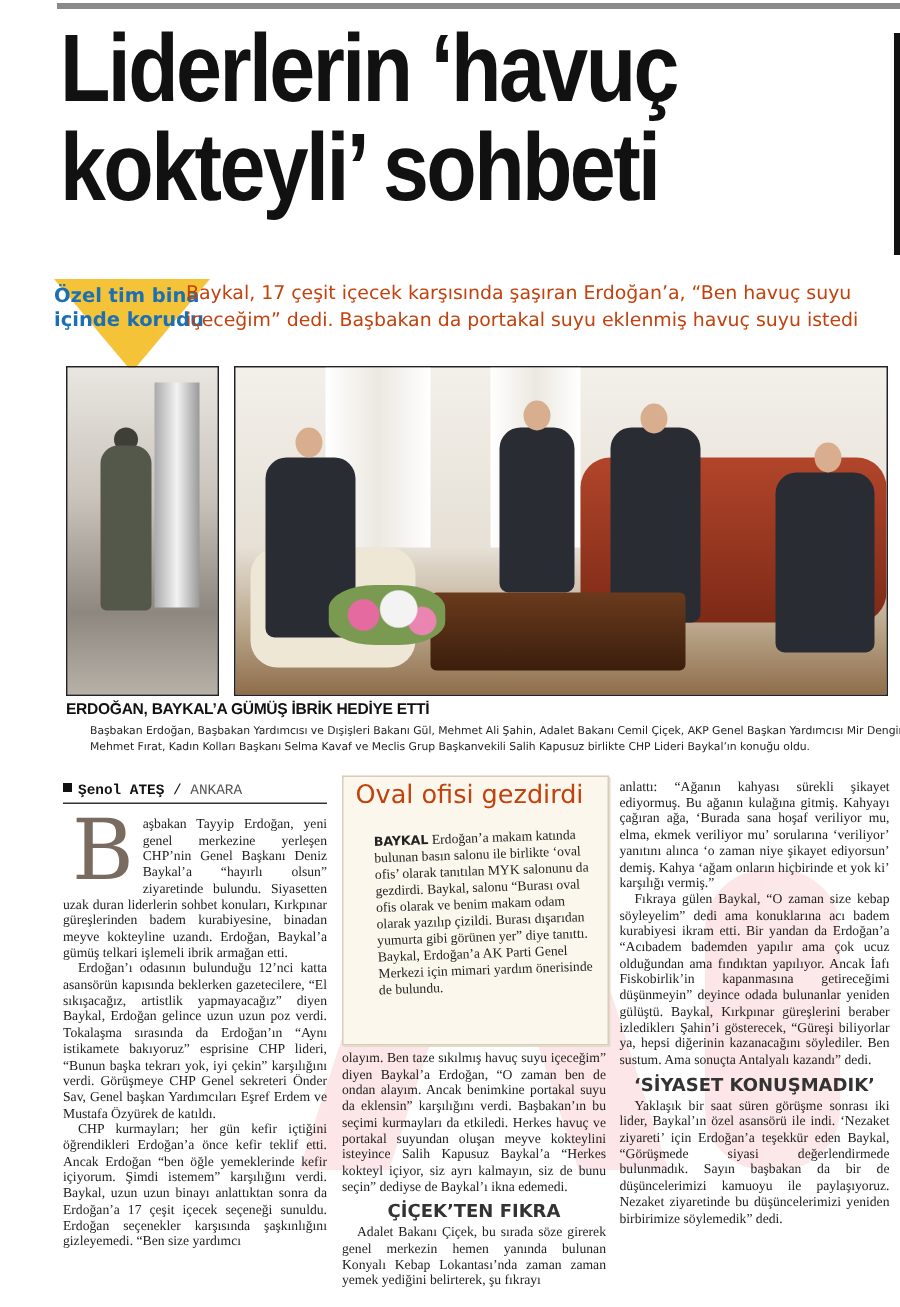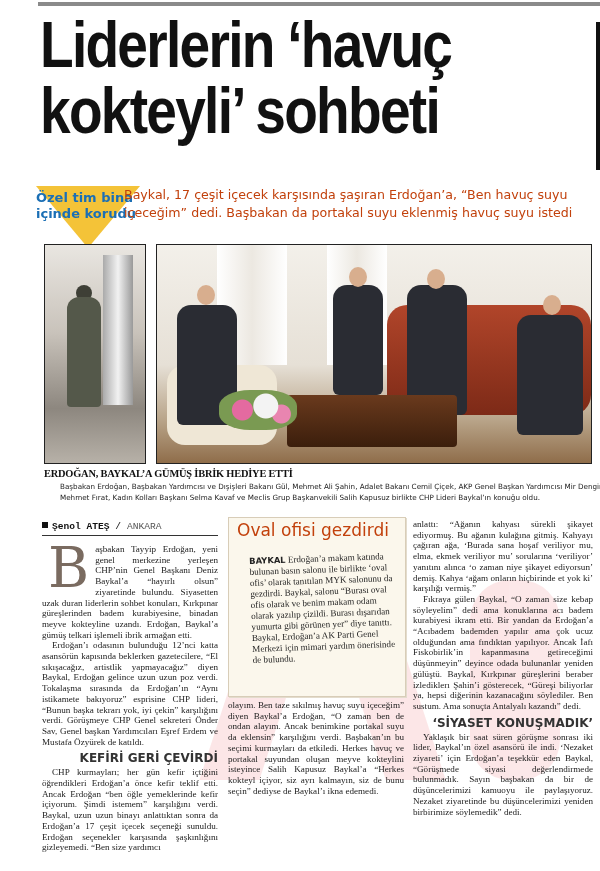--- a/index.html
+++ b/index.html
@@ -18,35 +18,35 @@
   .photo-small .soldier{position:absolute;left:22px;top:52px;width:34px;height:110px;background:#54584a;border-radius:12px 12px 4px 4px;}
   .photo-small .head{position:absolute;left:31px;top:40px;width:16px;height:16px;border-radius:50%;background:#3e3f36;}
   .photo-big{position:absolute;left:156px;top:244px;width:434px;height:218px;border:1px solid #222;overflow:hidden;background:linear-gradient(180deg,#f3f0ea 0%,#e6e0d6 55%,#b9a58a 80%,#8f6d4a 100%);}
   .photo-big .curtain{position:absolute;top:0;height:120px;background:linear-gradient(90deg,#fff,#ece8e1,#fff);}
   .photo-big .sofa-l{position:absolute;left:10px;top:120px;width:110px;height:80px;background:#efe7d6;border-radius:18px;}
   .photo-big .sofa-r{position:absolute;left:230px;top:60px;width:204px;height:110px;background:linear-gradient(180deg,#b1452a,#7d2a17);border-radius:20px;}
   .photo-big .table{position:absolute;left:130px;top:150px;width:170px;height:52px;background:linear-gradient(180deg,#6a3a1d,#3b1e0c);border-radius:4px;}
   .photo-big .flowers{position:absolute;left:62px;top:145px;width:78px;height:40px;background:radial-gradient(circle at 30% 50%,#e46aa0 0 10px,transparent 11px),radial-gradient(circle at 60% 40%,#f3f3f3 0 12px,transparent 13px),radial-gradient(circle at 80% 60%,#e985b0 0 9px,transparent 10px),#7a9a52;border-radius:40%;}
   .photo-big .person{position:absolute;background:#2a2c33;border-radius:14px 14px 6px 6px;}
   .photo-big .face{position:absolute;width:18px;height:20px;border-radius:50%;background:#d8ae8e;}
-  .caption-title{position:absolute;left:44px;top:468px;font-family:Liberation Serif, serif;font-weight:bold;font-size:10.4px;color:#111;letter-spacing:-0.2px;}
+  .caption-title{position:absolute;left:44px;top:468px;font-family:Liberation Sans, sans-serif;font-weight:bold;font-size:10.4px;color:#111;letter-spacing:-0.2px;}
   .caption-body{position:absolute;left:60px;top:482px;width:552px;font-family:"DejaVu Sans",sans-serif;font-size:7.2px;line-height:10.5px;color:#222;}
   .watermark{position:absolute;left:200px;top:520px;width:400px;height:280px;opacity:0.10;pointer-events:none;}
   .watermark .slab{position:absolute;background:#e31b23;}
   .byline{position:absolute;left:42px;top:521px;width:180px;font-family:Liberation Mono, monospace;font-size:9.6px;color:#111;}
   .byline .sq{display:inline-block;width:6px;height:6px;background:#111;margin-right:4px;vertical-align:1px;}
   .byline b{font-weight:bold;}
   .byline .city{color:#555;font-weight:normal;}
   .byline-rule{position:absolute;left:42px;top:535px;width:176px;height:1px;background:#333;}
   .col{position:absolute;font-family:"Liberation Serif",serif;font-size:9.1px;line-height:10.7px;color:#222;text-align:justify;}
   .col p{margin:0;text-indent:10px;}
   .col p.noind{text-indent:0;}
   .col1{left:42px;top:544px;width:176px;}
   .dropcap{float:left;font-family:"DejaVu Serif",serif;font-size:56px;line-height:48px;color:#7a6b60;margin:0 6px 0 6px;height:50px;}
-  .sec-head{font-family:"DejaVu Sans",sans-serif;font-weight:bold;font-size:12px;line-height:16px;color:#333;margin:3px 0 1px 0;text-indent:0;text-align:right;}
+  .sec-head{font-family:"DejaVu Sans",sans-serif;font-weight:bold;font-size:12px;line-height:16px;color:#333;margin:3px 0 1px 0;text-indent:0;text-align:center;}
   .boxout{position:absolute;left:228px;top:517px;width:176px;height:178px;background:#fbf7ec;border:1px solid #d8cdb8;box-shadow:1px 1px 0 #e3dccd;}
   .boxout .bt{position:absolute;left:8px;top:2px;font-family:"DejaVu Sans",sans-serif;font-size:17px;color:#c2410c;white-space:nowrap;}
   .boxout .bb{position:absolute;left:20px;top:38px;width:150px;font-family:"Liberation Serif",serif;font-size:9.1px;line-height:11px;color:#222;transform:rotate(-2deg);transform-origin:left top;}
   .boxout .bb b{font-family:"DejaVu Sans",sans-serif;font-size:8.4px;}
   .col2{left:228px;top:700px;width:176px;}
   .col3{left:413px;top:519px;width:180px;}
 </style>
 </head>
 <body>
 
@@ -100,31 +100,32 @@
 <div class="byline">
   <span class="sq"></span><b>Şenol ATEŞ</b>
   <span>/</span>
   <span class="city">ANKARA</span>
 </div>
 <div class="byline-rule"></div>
 
 <div class="col col1">
   <p class="noind"><span class="dropcap">B</span><span>aşbakan Tayyip Erdoğan, yeni genel merkezine yerleşen CHP’nin Genel Başkanı Deniz Baykal’a “hayırlı olsun” ziyaretinde bulundu. Siyasetten uzak duran liderlerin sohbet konuları, Kırkpınar güreşlerinden badem kurabiyesine, binadan meyve kokteyline uzandı. Erdoğan, Baykal’a gümüş telkari işlemeli ibrik armağan etti.</span></p>
   <p>Erdoğan’ı odasının bulunduğu 12’nci katta asansörün kapısında beklerken gazetecilere, “El sıkışacağız, artistlik yapmayacağız” diyen Baykal, Erdoğan gelince uzun uzun poz verdi. Tokalaşma sırasında da Erdoğan’ın “Aynı istikamete bakıyoruz” esprisine CHP lideri, “Bunun başka tekrarı yok, iyi çekin” karşılığını verdi. Görüşmeye CHP Genel sekreteri Önder Sav, Genel başkan Yardımcıları Eşref Erdem ve Mustafa Özyürek de katıldı.</p>
-  <div class="sec-head">KEFİRİ GERİ ÇEVİRDİ</div>
   <p>CHP kurmayları; her gün kefir içtiğini öğrendikleri Erdoğan’a önce kefir teklif etti. Ancak Erdoğan “ben öğle yemeklerinde kefir içiyorum. Şimdi istemem” karşılığını verdi. Baykal, uzun uzun binayı anlattıktan sonra da Erdoğan’a 17 çeşit içecek seçeneği sunuldu. Erdoğan seçenekler karşısında şaşkınlığını gizleyemedi. “Ben size yardımcı</p>
 </div>
 
 <div class="boxout">
   <div class="bt">Oval ofisi  gezdirdi</div>
   <div class="bb"><b>BAYKAL</b><span> Erdoğan’a makam katında bulunan basın salonu ile birlikte ‘oval ofis’ olarak tanıtılan MYK salonunu da gezdirdi. Baykal, salonu “Burası oval ofis olarak ve benim makam odam olarak yazılıp çizildi. Burası dışarıdan yumurta gibi görünen yer” diye tanıttı. Baykal, Erdoğan’a AK Parti Genel Merkezi için mimari yardım önerisinde de bulundu.</span></div>
 </div>
 
 <div class="col col2">
   <p class="noind">olayım. Ben taze sıkılmış havuç suyu içeceğim” diyen Baykal’a Erdoğan, “O zaman ben de ondan alayım. Ancak benimkine portakal suyu da eklensin” karşılığını verdi. Başbakan’ın bu seçimi kurmayları da etkiledi. Herkes havuç ve portakal suyundan oluşan meyve kokteylini isteyince Salih Kapusuz Baykal’a “Herkes kokteyl içiyor, siz ayrı kalmayın, siz de bunu seçin” dediyse de Baykal’ı ikna edemedi.</p>
+  <div class="sec-head">ÇİÇEK’TEN FIKRA</div>
+  <p>Adalet Bakanı Çiçek, bu sırada söze girerek genel merkezin hemen yanında bulunan Konyalı Kebap Lokantası’nda zaman zaman yemek yediğini belirterek, şu fıkrayı</p>
 </div>
 
 <div class="col col3">
   <p class="noind">anlattı: “Ağanın kahyası sürekli şikayet ediyormuş. Bu ağanın kulağına gitmiş. Kahyayı çağıran ağa, ‘Burada sana hoşaf veriliyor mu, elma, ekmek veriliyor mu’ sorularına ‘veriliyor’ yanıtını alınca ‘o zaman niye şikayet ediyorsun’ demiş. Kahya ‘ağam onların hiçbirinde et yok ki’ karşılığı vermiş.”</p>
   <p>Fıkraya gülen Baykal, “O zaman size kebap söyleyelim” dedi ama konuklarına acı badem kurabiyesi ikram etti. Bir yandan da Erdoğan’a “Acıbadem bademden yapılır ama çok ucuz olduğundan ama fındıktan yapılıyor. Ancak İafı Fiskobirlik’in kapanmasına getireceğimi düşünmeyin” deyince odada bulunanlar yeniden gülüştü. Baykal, Kırkpınar güreşlerini beraber izlediklerı Şahin’i gösterecek, “Güreşi biliyorlar ya, hepsi diğerinin kazanacağını söylediler. Ben sustum. Ama sonuçta Antalyalı kazandı” dedi.</p>
   <div class="sec-head">‘SİYASET KONUŞMADIK’</div>
   <p>Yaklaşık bir saat süren görüşme sonrası iki lider, Baykal’ın özel asansörü ile indi. ‘Nezaket ziyareti’ için Erdoğan’a teşekkür eden Baykal, “Görüşmede siyasi değerlendirmede bulunmadık. Sayın başbakan da bir de düşüncelerimizi kamuoyu ile paylaşıyoruz. Nezaket ziyaretinde bu düşüncelerimizi yeniden birbirimize söylemedik” dedi.</p>
 </div>
 
 </body></html>

